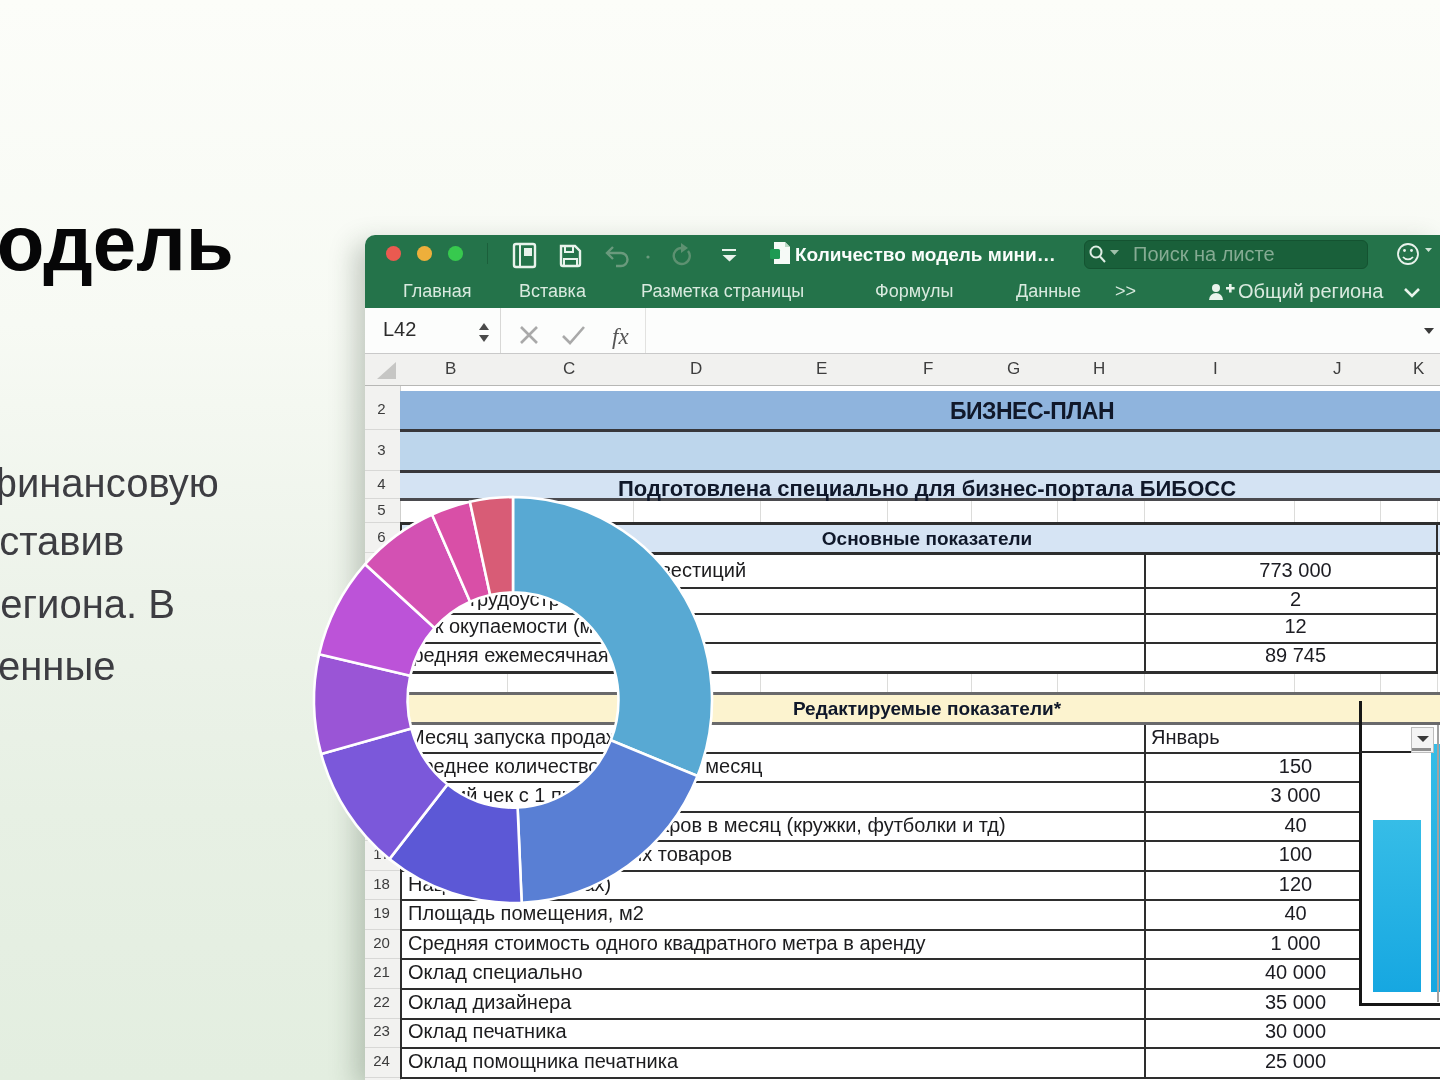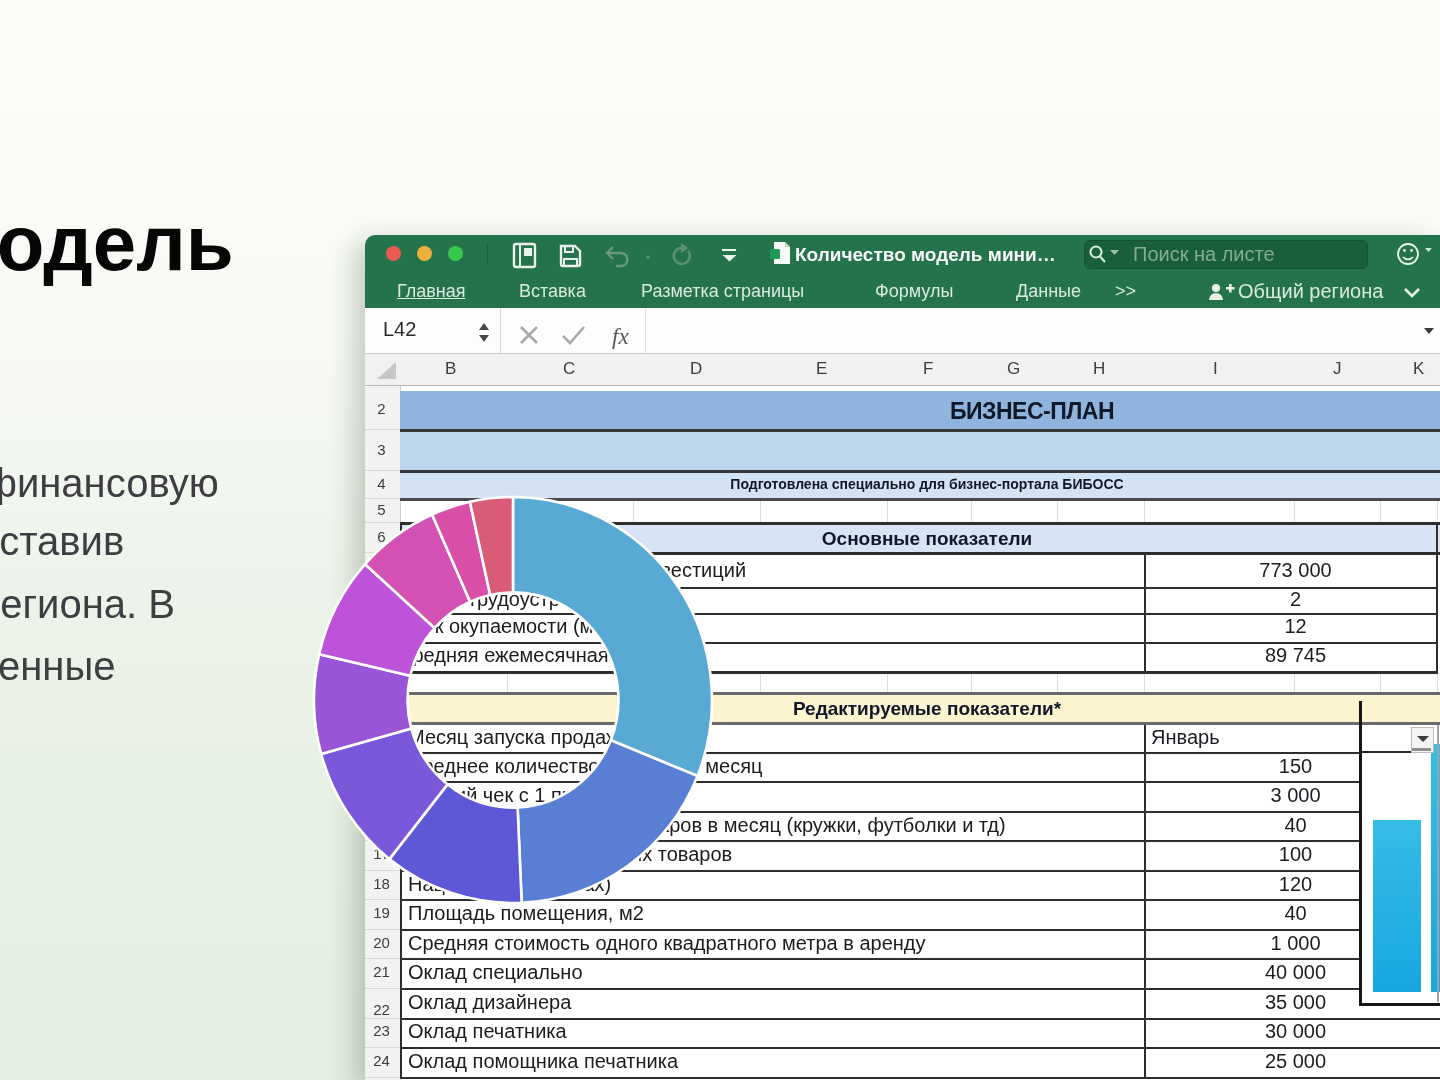--- a/index.html
+++ b/index.html
@@ -107,21 +107,21 @@
 
     <path d="M1059 93 l10 0 l-5 6 z" fill="#3a3a3a"></path>
 
     <path d="M31 127 v17 h-19 z" fill="#c6c6c4"></path>
   </svg>
   <div class="abs" style="left:430px;top:9px;font-size:19px;font-weight:700;color:#fafdfb;white-space:nowrap;">Количество модель мини…</div>
   <div class="abs" style="left:719px;top:5px;width:282px;height:27px;background:#19603a;border:1px solid #145331;border-radius:6px;"></div>
   <div class="abs" style="left:768px;top:8px;font-size:20px;color:#85ab93;white-space:nowrap;">Поиск на листе</div>
 
   <div class="abs" id="ribbon"></div>
-  <div class="abs rtab" style="left:32px;top:46px;text-decoration:underline;">Главная</div>
+  <div class="abs rtab" style="left:38px;top:46px;">Главная</div>
   <div class="abs rtab" style="left:154px;top:46px;">Вставка</div>
   <div class="abs rtab" style="left:276px;top:46px;">Разметка страницы</div>
   <div class="abs rtab" style="left:510px;top:46px;">Формулы</div>
   <div class="abs rtab" style="left:651px;top:46px;">Данные</div>
   <div class="abs rtab" style="left:750px;top:46px;">&gt;&gt;</div>
   <div class="abs" style="left:873px;top:281px;font-size:20px;color:#e6f2ea;white-space:nowrap;"></div>
     <div class="abs rtab" style="left:873px;top:45px;font-size:20px;">Общий региона</div>
 
   <div class="abs" id="fbar"></div>
   <div class="abs" style="left:18px;top:83px;font-size:20px;color:#2c2c2c;">L42</div>
@@ -185,21 +185,21 @@
   <div class="abs" style="left:0;top:632px;width:35px;height:1px;background:#d8d8d6;"></div>
   <div class="abs" style="left:0;top:661px;width:35px;height:1px;background:#d8d8d6;"></div>
   <div class="abs" style="left:0;top:691px;width:35px;height:1px;background:#d8d8d6;"></div>
   <div class="abs" style="left:35px;top:5px;width:1040px;height:38px;background:#8fb4dd;"></div>
   <div class="abs" style="left:35px;top:43px;width:1040px;height:3px;background:#37373b;"></div>
   <div class="abs" style="left:35px;top:46px;width:1040px;height:38px;background:#bdd6ec;"></div>
   <div class="abs" style="left:35px;top:84px;width:1040px;height:3px;background:#37373b;"></div>
   <div class="abs" style="left:35px;top:87px;width:1040px;height:25px;background:#d4e3f3;"></div>
   <div class="abs" style="left:35px;top:112px;width:1040px;height:3px;background:#4a4a4e;"></div>
   <div class="abs bt" style="left:35px;top:12px;width:1250px;font-size:23px;letter-spacing:-0.5px;">БИЗНЕС-ПЛАН</div>
-  <div class="abs bt" style="left:35px;top:90px;width:1040px;font-size:14px;">Подготовлена специально для бизнес-портала БИБОСС</div>
+  <div class="abs bt" style="left:35px;top:90px;width:1040px;font-size:22px;">Подготовлена специально для бизнес-портала БИБОСС</div>
   <div class="abs" style="left:35px;top:136px;width:1040px;height:3px;background:#2e2e2e;"></div>
   <div class="abs" style="left:35px;top:139px;width:1040px;height:27px;background:#d6e4f4;"></div>
   <div class="abs bt" style="left:35px;top:142px;width:1040px;font-size:19px;">Основные показатели</div>
   <div class="abs" style="left:35px;top:166px;width:1040px;height:3px;background:#2e2e2e;"></div>
   <div class="abs" style="left:35px;top:201px;width:1037px;height:2px;background:#2e2e2e;"></div>
   <div class="abs" style="left:35px;top:227px;width:1037px;height:2px;background:#2e2e2e;"></div>
   <div class="abs" style="left:35px;top:256px;width:1037px;height:2px;background:#2e2e2e;"></div>
   <div class="abs" style="left:35px;top:285px;width:1037px;height:3px;background:#2e2e2e;"></div>
   <div class="abs" style="left:35px;top:136px;width:2px;height:152px;background:#2e2e2e;"></div>
   <div class="abs" style="left:779px;top:169px;width:2px;height:116px;background:#2e2e2e;"></div>
@@ -234,21 +234,21 @@
   <div class="abs rn" style="left:0;top:260px;">10</div>
   <div class="abs rn" style="left:0;top:342px;">13</div>
   <div class="abs rn" style="left:0;top:371px;">14</div>
   <div class="abs rn" style="left:0;top:400px;">15</div>
   <div class="abs rn" style="left:0;top:430px;">16</div>
   <div class="abs rn" style="left:0;top:459px;">17</div>
   <div class="abs rn" style="left:0;top:489px;">18</div>
   <div class="abs rn" style="left:0;top:518px;">19</div>
   <div class="abs rn" style="left:0;top:548px;">20</div>
   <div class="abs rn" style="left:0;top:577px;">21</div>
-  <div class="abs rn" style="left:0;top:607px;margin-top:8px;">22</div>
+  <div class="abs rn" style="left:0;top:607px;">22</div>
   <div class="abs rn" style="left:0;top:636px;">23</div>
   <div class="abs rn" style="left:0;top:666px;">24</div>
   <div class="abs lbl" style="left:43px;top:173px;">Объем первоначальных инвестиций</div>
   <div class="abs lbl" style="left:35px;top:202px;">Кол-во трудоустроенных</div>
   <div class="abs lbl" style="left:33px;top:229px;">Срок окупаемости (мес)</div>
   <div class="abs lbl" style="left:33px;top:258px;">Средняя ежемесячная прибыль</div>
   <div class="abs lbl" style="left:43px;top:340px;">Месяц запуска продаж</div>
   <div class="abs lbl" style="left:43px;top:369px;">Среднее количество продаж за месяц</div>
   <div class="abs lbl" style="left:31px;top:398px;">Средний чек с 1 продажи</div>
   <div class="abs lbl" style="left:1px;top:428px;">Количество сопутствующих товаров в месяц (кружки, футболки и тд)</div>

